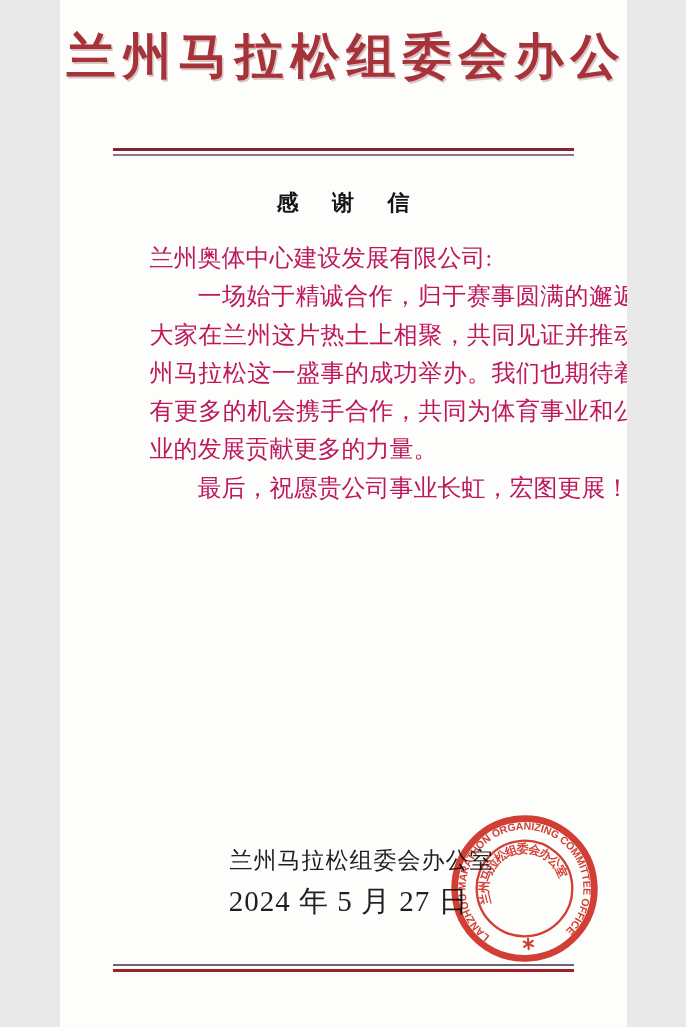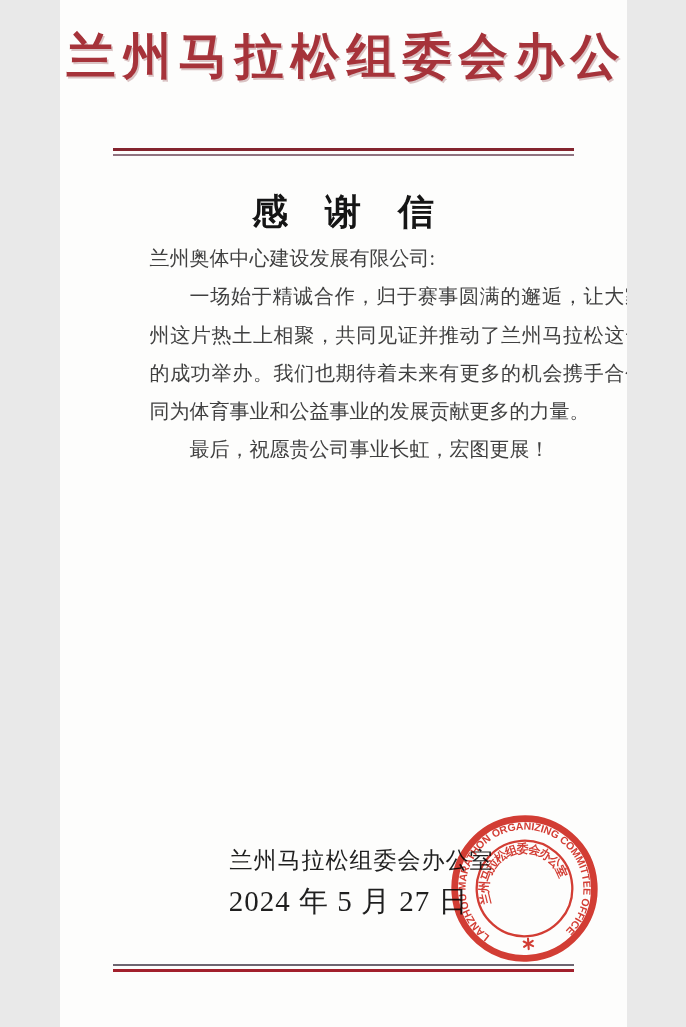--- a/index.html
+++ b/index.html
@@ -23,29 +23,29 @@
   }
   .rule{position:absolute;left:53px;right:53px;}
   .rule-header-thick{top:148px;height:3px;background:#84252f;}
   .rule-header-thin{top:154px;height:1.6px;background:#8f7380;}
   .rule-footer-thin{top:964px;height:1.8px;background:#6d6570;}
   .rule-footer-thick{top:968.5px;height:3.2px;background:#a2202c;}
   
   .letter-title{
     position:absolute;top:188px;left:0;right:0;
     text-align:center;
-    font-size:36px;font-weight:bold;color:#151515;
+    font-size:22px;font-weight:bold;color:#151515;
     letter-spacing:14px;padding-left:14px;
     white-space:nowrap;
   }
   
   .body-text{
     position:absolute;top:239px;left:90px;width:537px;
-    font-size:20px;line-height:38.3px;
-    color:#404040;
+    font-size:24px;line-height:38.3px;
+    color:#be185d;
     text-align:justify;
   }
   .body-text p{margin:0;text-indent:2em;}
   .body-text .salutation{text-indent:0;}
   
   .signature{
     position:absolute;top:845px;right:133px;
     font-size:23px;color:#1f1f1f;letter-spacing:1px;
     white-space:nowrap;z-index:1;
   }

